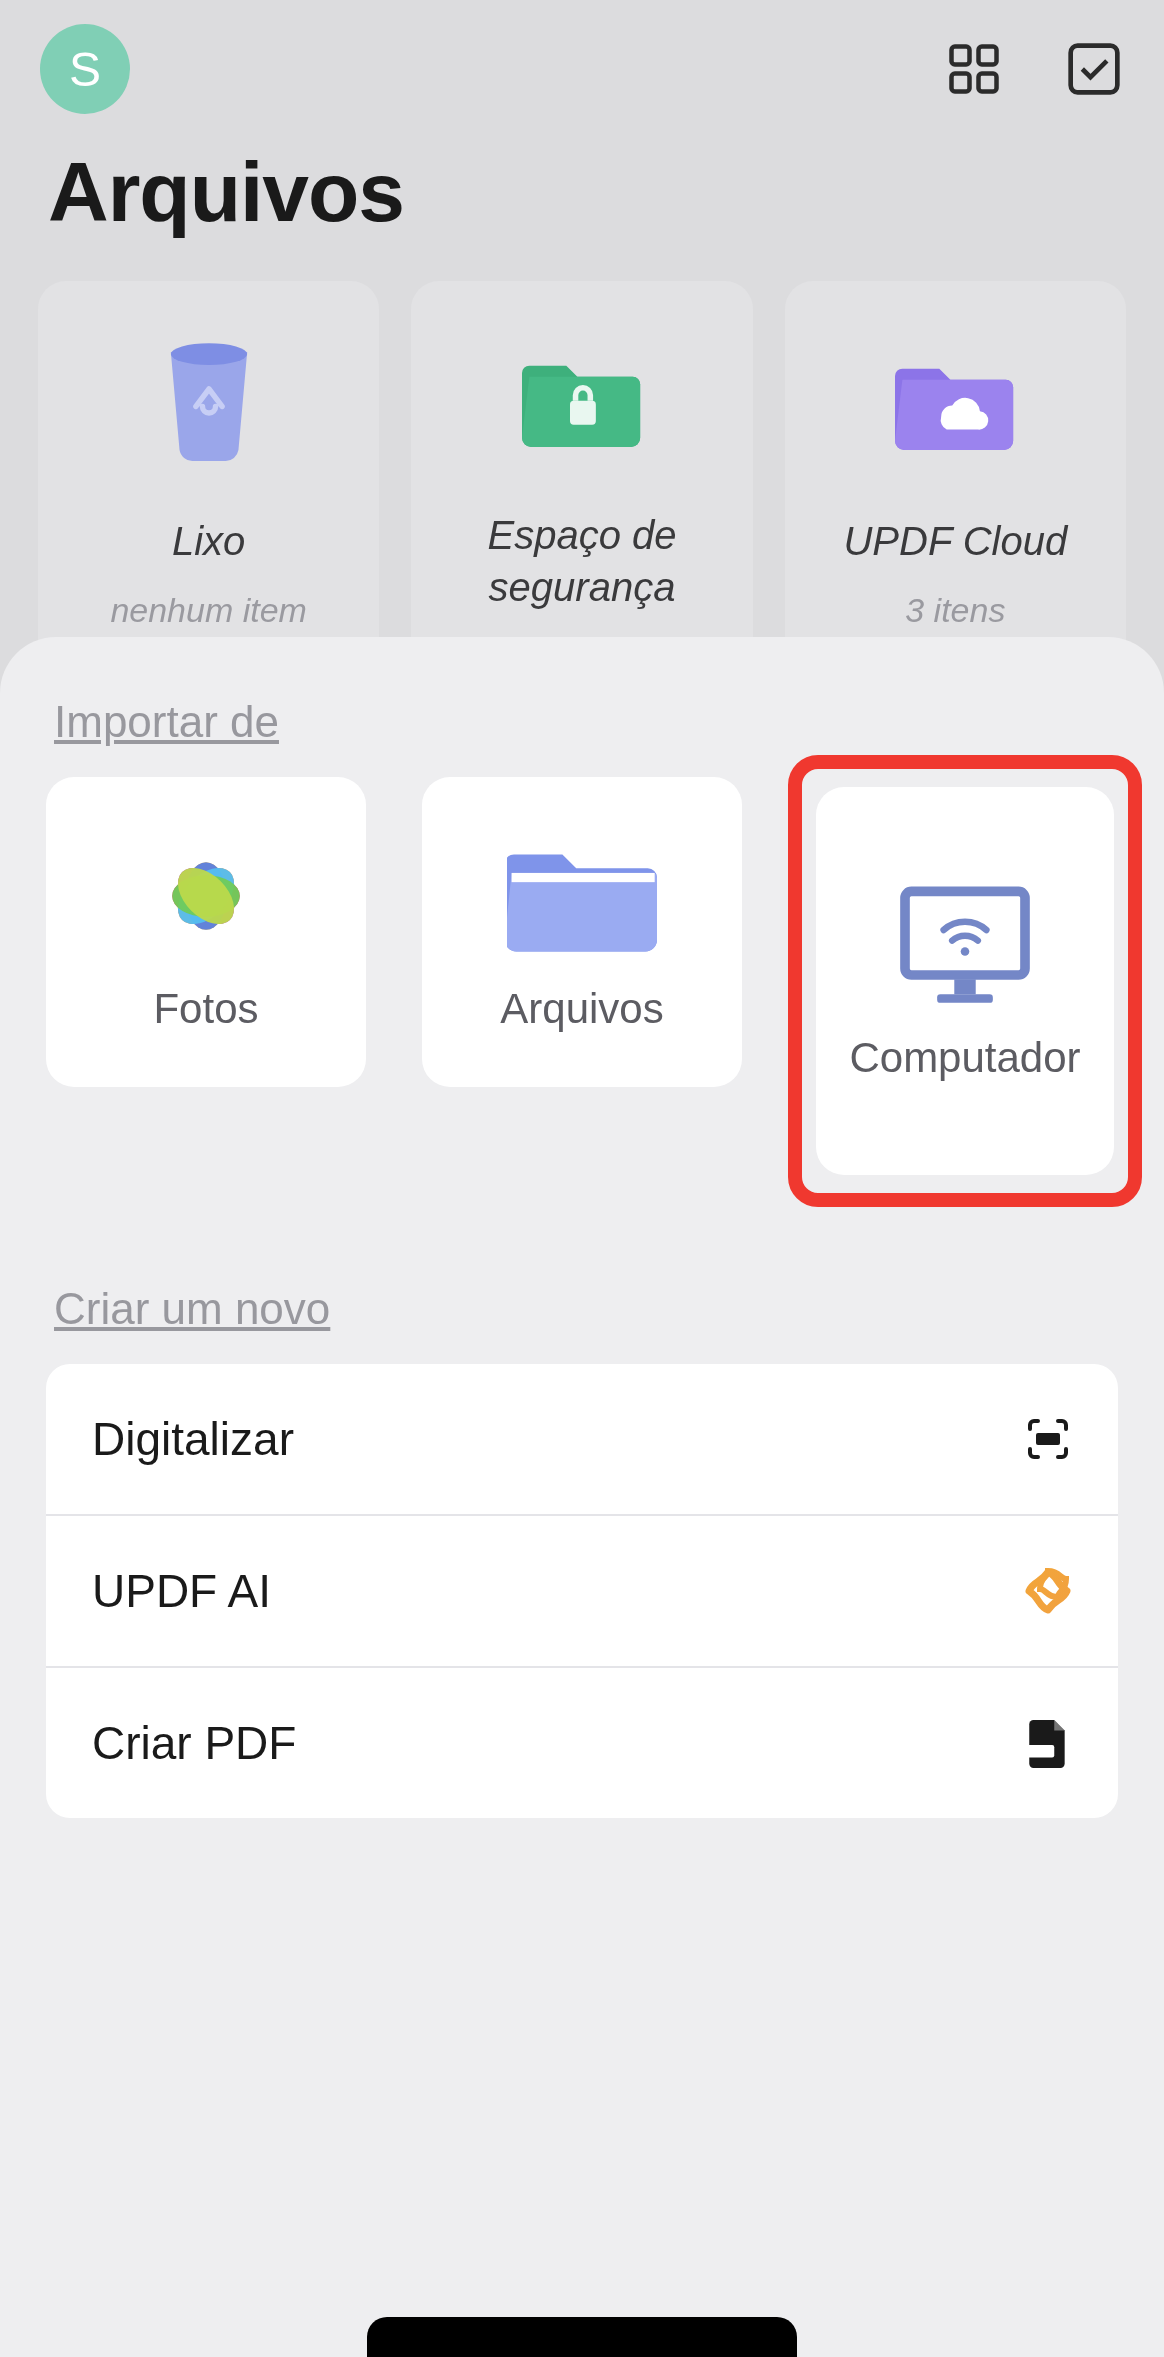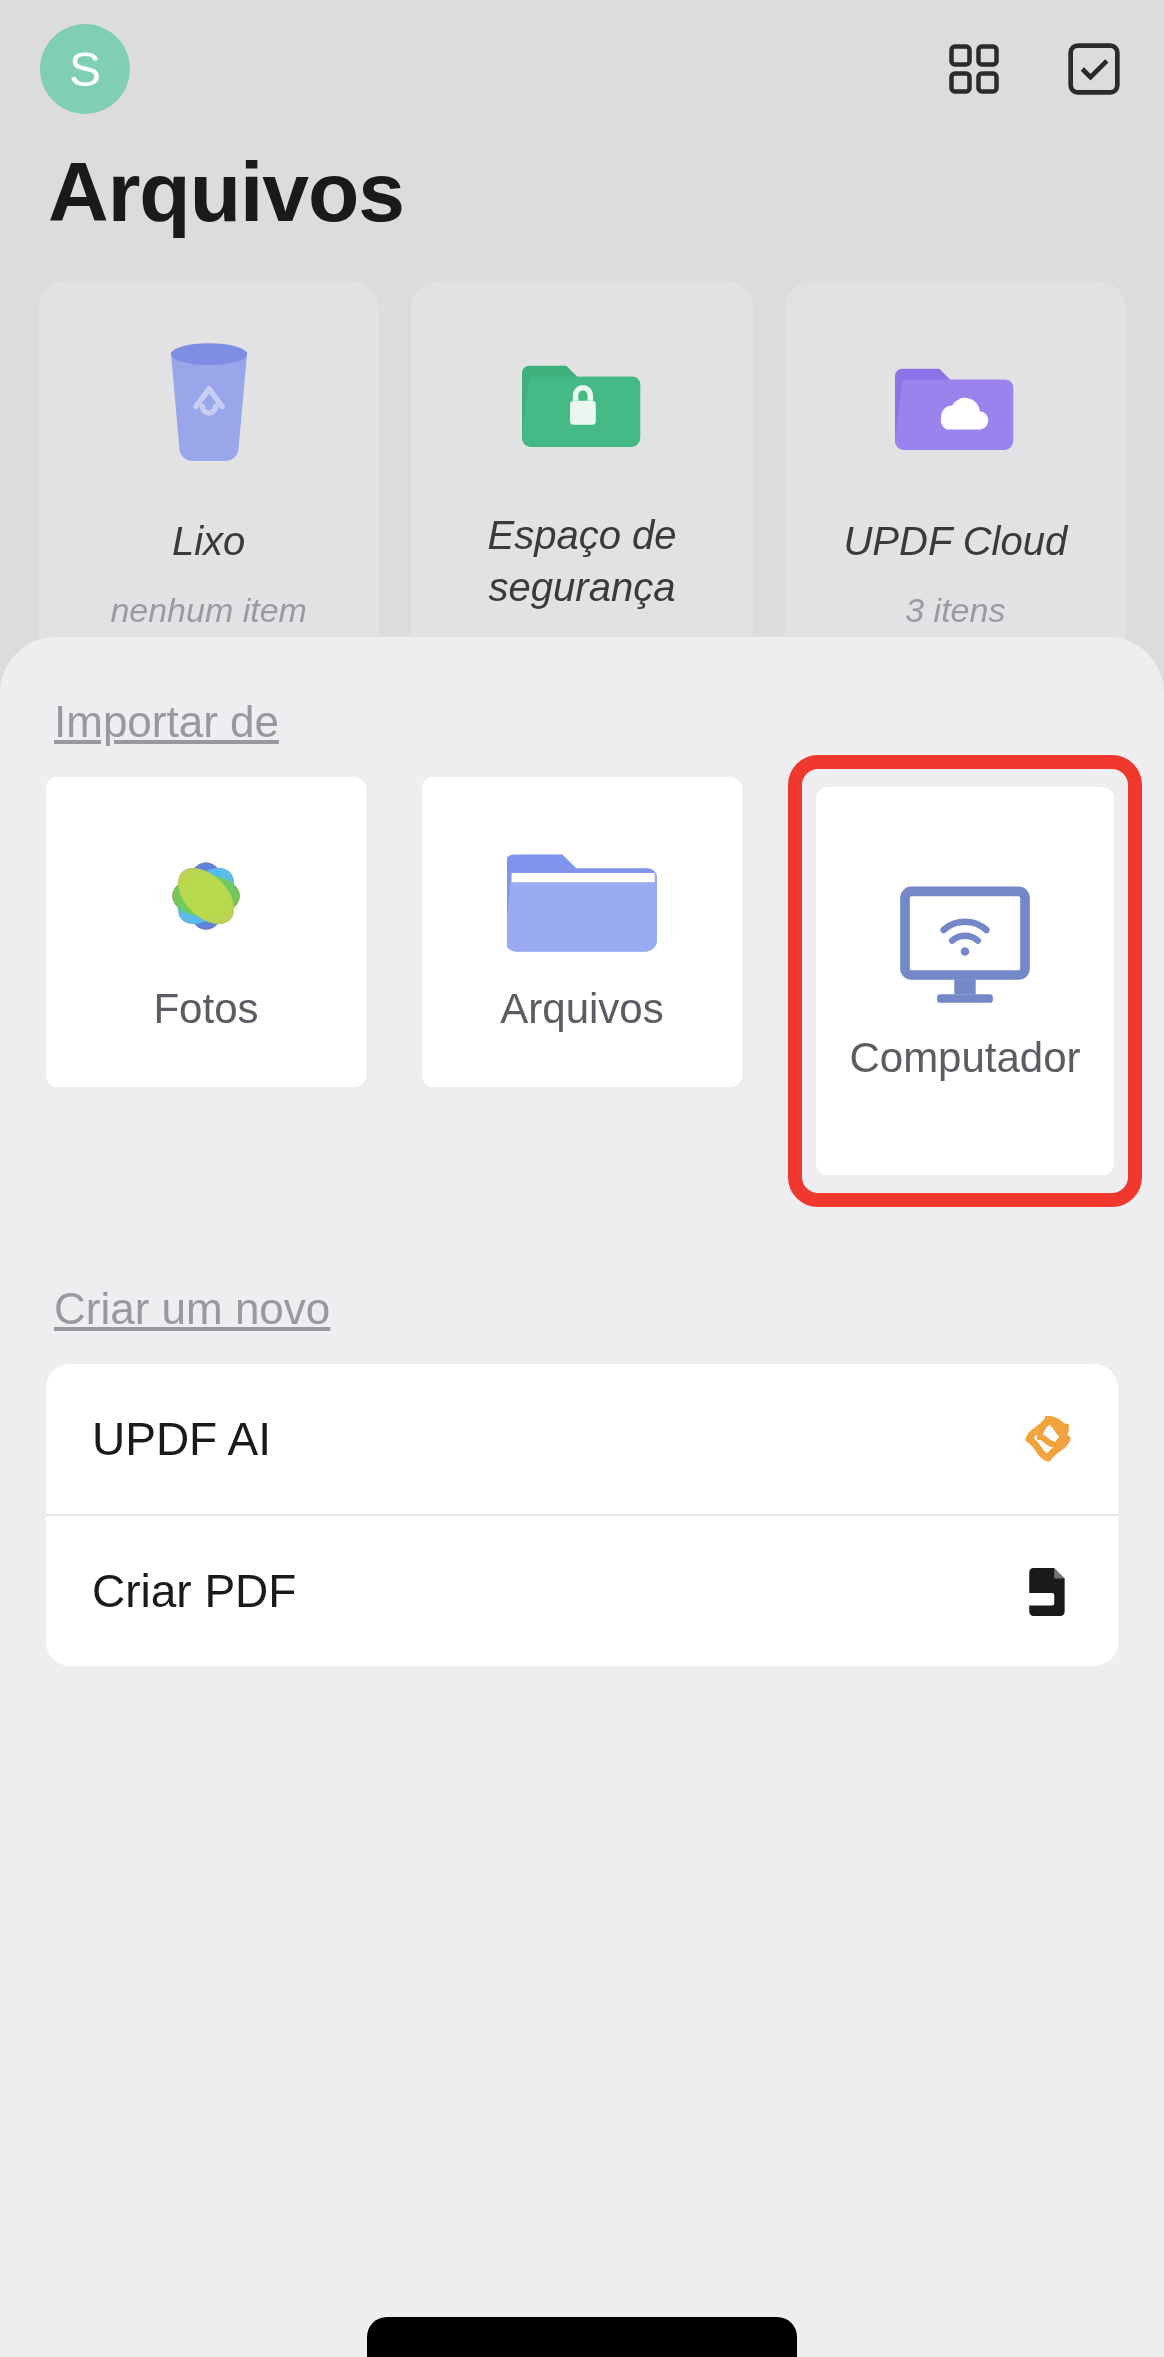--- a/index.html
+++ b/index.html
@@ -37,21 +37,21 @@
   
   .sheet {
     position: absolute; left: 0; right: 0; bottom: 0;
     background: #eeeef0; border-radius: 56px 56px 0 0;
     padding: 60px 46px 250px 46px;
     height: 1720px;
   }
   .section-label { font-size: 44px; color: #98989e; margin-bottom: 30px; margin-left: 8px; text-decoration: underline;}
   .import-row { display: flex; gap: 56px; }
   .import-card {
-    flex:1; background: #ffffff; border-radius: 12px; height: 310px;
+    flex:1; background: #ffffff; border-radius: 28px; height: 310px;
     display:flex; flex-direction:column; align-items:center; justify-content:center;
   }
   .import-card .ic-icon { width: 150px; height: 130px; display:flex; align-items:center; justify-content:center; }
   .import-card .ic-label { font-size: 42px; color: #5c5c62; font-weight:500; margin-top: 24px; }
   .highlight-box { border: 14px solid #f0382f; border-radius: 30px; padding: 18px 14px 18px 14px; margin:-22px -24px -22px -10px;}
   .highlight-box .import-card { height:388px; }
 
   .create-section { margin-top: 99px; }
   .create-list { background: #ffffff; border-radius: 24px; overflow:hidden; margin-top: 26px; }
   .create-item {
@@ -225,20 +225,29 @@
           <div class="ic-label">Computador</div>
         </div>
       </div>
     </div>
   </div>
 
   <div class="create-section">
     <div class="section-label">Criar um novo</div>
     <div class="create-list">
 
+      <div class="create-item">
+        <div class="ci-label">Digitalizar</div>
+        <div class="ci-icon">
+          <svg width="48" height="48" viewBox="0 0 48 48" fill="none" stroke="#1a1a1a" stroke-width="4" stroke-linecap="round">
+            <path d="M6 14 v-4 a4 4 0 0 1 4 -4 h4 M34 6 h4 a4 4 0 0 1 4 4 v4 M42 34 v4 a4 4 0 0 1 -4 4 h-4 M14 42 h-4 a4 4 0 0 1 -4 -4 v-4"></path>
+            <rect x="12" y="18" width="24" height="12" rx="2" fill="#1a1a1a" stroke="none"></rect>
+          </svg>
+        </div>
+      </div>
 
 
       <div class="create-item">
         <div class="ci-label">UPDF AI</div>
         <div class="ci-icon">
           <svg width="48" height="48" viewBox="0 0 48 48">
             <path d="M24 4 c12 0 12 8 18 8 c0 12 -8 12 -8 18 c-12 0 -12 -8 -18 -8 c0 -12 8 -12 8 -18 Z" transform="rotate(0 24 24)" fill="none" stroke-width="6" stroke="url(#g1)"></path>
             <defs>
               <linearGradient id="g1" x1="0" y1="0" x2="48" y2="48">
                 <stop offset="0" stop-color="#f2a53a"></stop>

